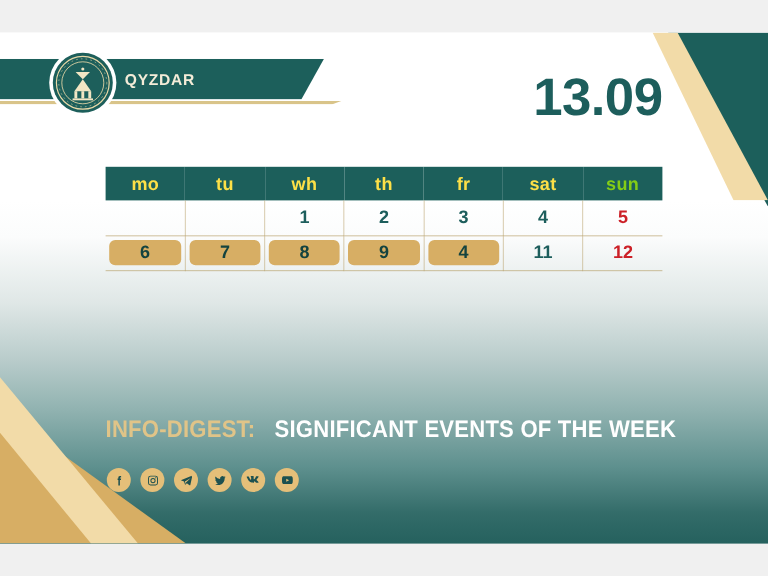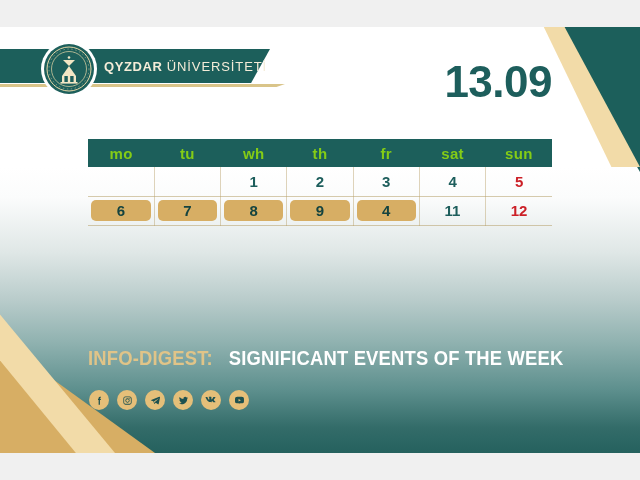--- a/index.html
+++ b/index.html
@@ -89,21 +89,21 @@
   #calendar-title .year{ color:#c79b4a; }
 
   #calendar{
     position:absolute; left:88px; top:112px; width:464px;
   }
   #calendar table{ width:100%; border-collapse:collapse; table-layout:fixed; }
 
   #calendar thead tr{ background:#1c5f5b; }
   #calendar thead th{
     height:28px; font-size:15px; font-weight:bold;
-    color:#84cc16; letter-spacing:.3px;
+    color:#fde047; letter-spacing:.3px;
   }
   #calendar thead th.sun-head{ color:#84cc16; }
 
   #calendar tbody td{
     height:29px; text-align:center; font-size:15px; font-weight:bold;
     color:#1d5e5c;
     border-bottom:1px solid rgba(183,160,105,.55);
     border-right:1px solid rgba(183,160,105,.45);
     position:relative;
   }
@@ -148,21 +148,20 @@
     <div class="corner" id="corner-tr-gold"></div>
     <div class="corner" id="corner-bl-gold"></div>
     <div class="corner" id="corner-bl-cream"></div>
 
     <div id="header-band"></div>
     <div id="header-rule"></div>
 
     <div id="brand-text">
       <span class="strong">QYZDAR</span>
       <span>&nbsp;</span>
-      <span class="light">ÜNİVERSİTETİ</span>
     </div>
 
     <div id="logo">
       <svg width="52" height="52" viewBox="0 0 52 52" aria-hidden="true">
         <circle cx="26" cy="26" r="25" fill="#1d5f5b"></circle>
         <circle cx="26" cy="26" r="22" fill="none" stroke="#e8d9a8" stroke-width="1"></circle>
         <circle cx="26" cy="26" r="17.5" fill="none" stroke="#e8d9a8" stroke-width="0.7"></circle>
         <g stroke="#e8d9a8" stroke-width="0.55" fill="none" opacity="0.85">
           <circle cx="26" cy="26" r="20" stroke-dasharray="1.4 2.6"></circle>
         </g>

